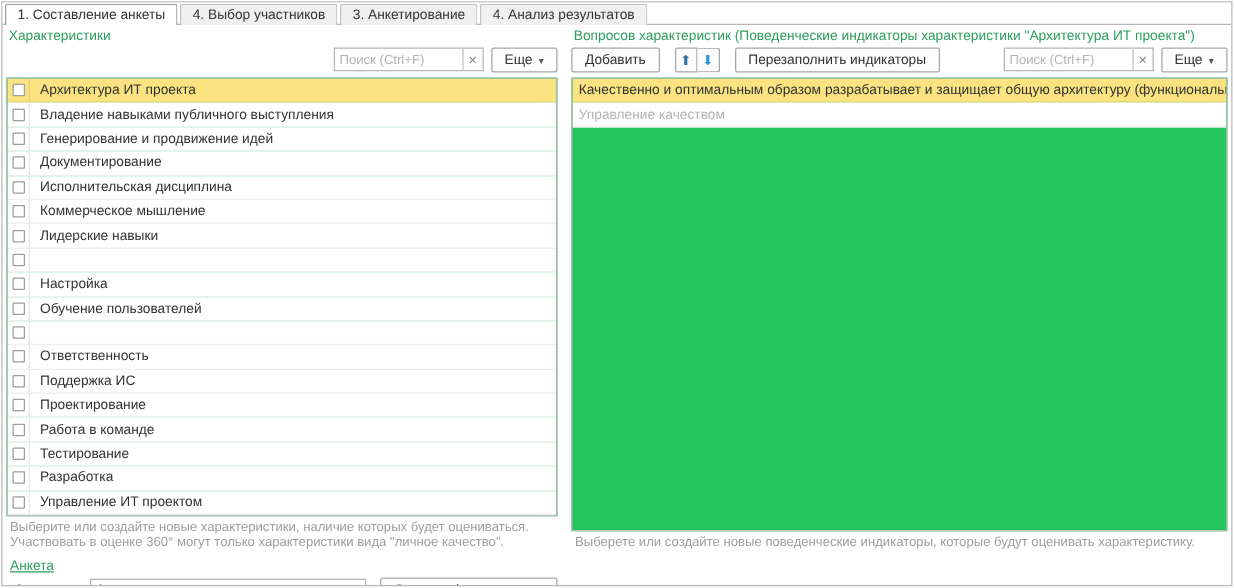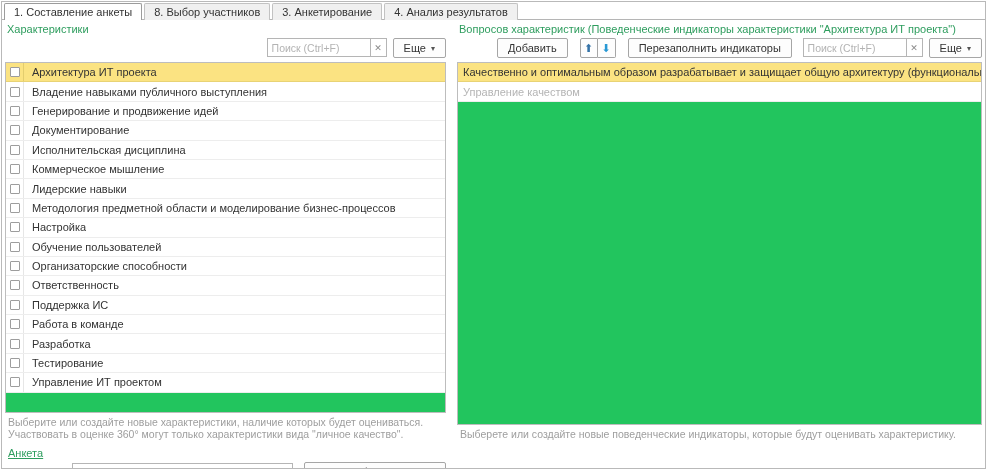--- a/index.html
+++ b/index.html
@@ -15,21 +15,21 @@
   .content { display:flex; padding:2px 3px 0 3px; }
   .left-col  { width:441px; display:flex; flex-direction:column; }
   .right-col { flex:1; margin-left:11px; display:flex; flex-direction:column; min-width:0; }
 
   .panel-title { color:#2e9d5e; height:13px; line-height:13px; margin:1px 0 0 2px; white-space:nowrap; overflow:hidden; }
 
   
   .toolbar { display:flex; align-items:flex-start; height:22px; margin:2px 0 2px; }
   .btn { display:inline-flex; align-items:center; justify-content:center; height:20px; padding:0 10px;
          background:#fdfdfd; border:1px solid #a6a6a6; border-radius:2px; font-size:11px; color:#333;
-         font-family:"Liberation Sans", sans-serif; cursor:default; white-space:nowrap;margin-left:40px; }
+         font-family:"Liberation Sans", sans-serif; cursor:default; white-space:nowrap; }
   .btn .caret { font-size:8px; margin-left:5px; color:#555; }
   .spacer { flex:1; }
   .searchbox { display:flex; }
   .searchbox input { width:104px; height:19px; border:1px solid #b5b5b5; padding:0 4px; font-size:10.5px;
                      font-family:"Liberation Sans", sans-serif; color:#444; }
   .searchbox input::placeholder { color:#b3b3b3; }
   .search-clear { width:16px; height:19px; border:1px solid #b5b5b5; border-left:none; display:flex;
                   align-items:center; justify-content:center; color:#8a8a8a; font-size:9px; background:#fff; }
   .arrow-group { display:flex; margin-left:12px; }
   .arrow-btn { width:18px; height:20px; display:flex; align-items:center; justify-content:center;
@@ -62,21 +62,21 @@
                     font-family:"Liberation Sans", sans-serif; color:#333; }
   .form-row .btn { margin-left:11px; }
 </style>
 </head>
 <body>
 
 <div class="page">
 
   <div class="tabbar">
       <div class="tab active">1. Составление анкеты</div>
-      <div class="tab">8. Выбор участников</div>
+      <div class="tab">4. Выбор участников</div>
       <div class="tab">3. Анкетирование</div>
       <div class="tab">4. Анализ результатов</div>
     </div>
 
   <div class="content">
 
     <div class="left-col">
       <div class="panel-title">Характеристики</div>
 
       <div class="toolbar">
@@ -131,69 +131,73 @@
           <div class="row">
             <div class="check-cell">
               <span class="cb"></span>
             </div>
             <span class="row-label">Лидерские навыки</span>
           </div>
           <div class="row">
             <div class="check-cell">
               <span class="cb"></span>
             </div>
-            <span class="row-label">Методология предметной области и моделирование бизнес-процессов</span>
           </div>
           <div class="row">
             <div class="check-cell">
               <span class="cb"></span>
             </div>
             <span class="row-label">Настройка</span>
           </div>
           <div class="row">
             <div class="check-cell">
               <span class="cb"></span>
             </div>
             <span class="row-label">Обучение пользователей</span>
           </div>
           <div class="row">
             <div class="check-cell">
               <span class="cb"></span>
             </div>
-            <span class="row-label">Организаторские способности</span>
           </div>
           <div class="row">
             <div class="check-cell">
               <span class="cb"></span>
             </div>
             <span class="row-label">Ответственность</span>
           </div>
           <div class="row">
             <div class="check-cell">
               <span class="cb"></span>
             </div>
             <span class="row-label">Поддержка ИС</span>
           </div>
           <div class="row">
             <div class="check-cell">
               <span class="cb"></span>
             </div>
+            <span class="row-label">Проектирование</span>
+          </div>
+          <div class="row">
+            <div class="check-cell">
+              <span class="cb"></span>
+            </div>
             <span class="row-label">Работа в команде</span>
           </div>
           <div class="row">
             <div class="check-cell">
               <span class="cb"></span>
             </div>
+            <span class="row-label">Тестирование</span>
+          </div>
+          <div class="row">
+            <div class="check-cell">
+              <span class="cb"></span>
+            </div>
             <span class="row-label">Разработка</span>
-          </div>
-          <div class="row">
-            <div class="check-cell">
-              <span class="cb"></span>
-            </div>
-            <span class="row-label">Тестирование</span>
           </div>
           <div class="row">
             <div class="check-cell">
               <span class="cb"></span>
             </div>
             <span class="row-label">Управление ИТ проектом</span>
           </div>
         </div>
 
       <div class="hint left-hint">

